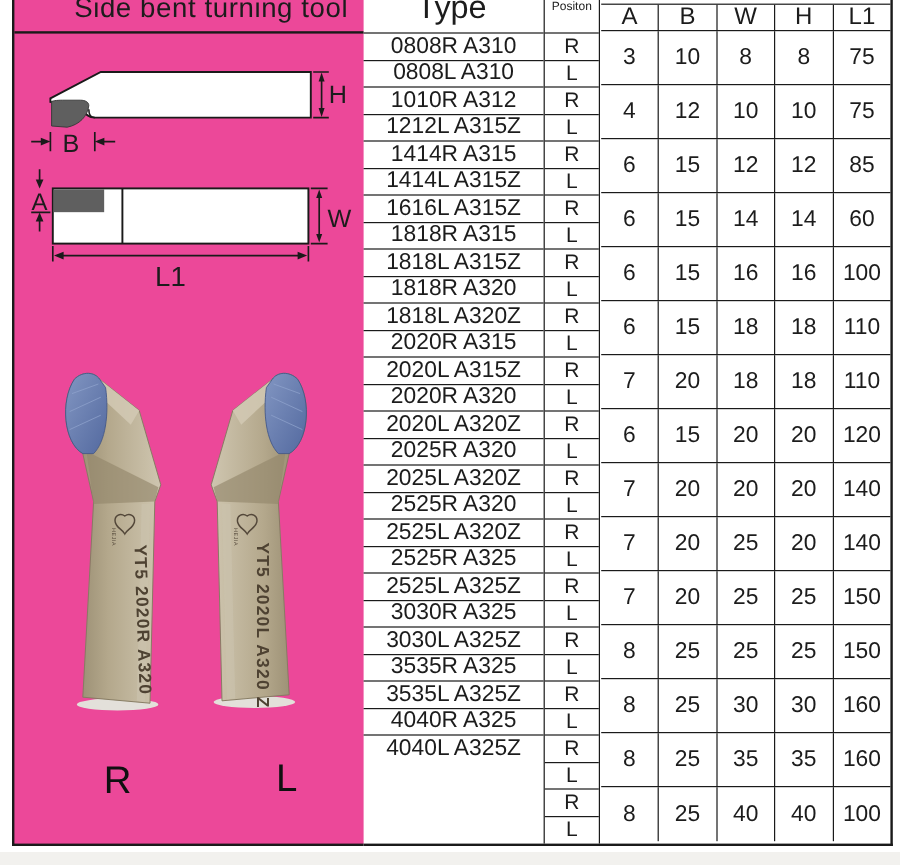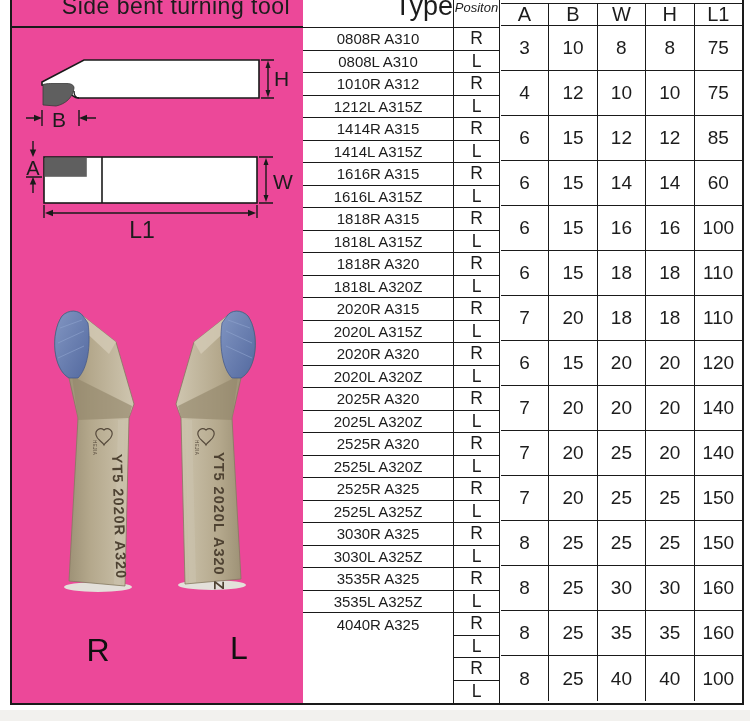--- a/index.html
+++ b/index.html
@@ -11,26 +11,26 @@
               border:2px solid #1a1a1a;border-top:none;background:#ec4899;}
   .left-title-row{height:28px;border-bottom:2px solid #1a1a1a;overflow:hidden;text-align:center;}
   .left-title-row span{display:block;font-size:23px;letter-spacing:.5px;margin-top:-7px;white-space:nowrap;}
   .left-svg{position:absolute;left:0;top:28px;}
   
   .right-table{position:absolute;left:303px;top:0;width:441px;height:705px;
                border-right:2px solid #1a1a1a;border-bottom:2px solid #1a1a1a;background:#fff;}
   .col{position:absolute;top:0;height:703px;}
   .col-type{left:0;width:151px;border-right:1.8px solid #1a1a1a;}
   .col-pos{left:151px;width:46px;border-right:1.8px solid #1a1a1a;}
-  .hdr-type{height:28px;border-bottom:1.8px solid #1a1a1a;overflow:hidden;text-align:right;}
+  .hdr-type{height:28px;border-bottom:1.8px solid #1a1a1a;overflow:hidden;text-align:left;padding-left:44px;}
   .hdr-type span{display:block;font-size:27px;margin-top:-9px;}
   .hdr-pos{height:28px;border-bottom:1.8px solid #1a1a1a;overflow:hidden;text-align:center;}
-  .hdr-pos span{display:block;font-size:13px;margin-top:0;font-style:italic;}
+  .hdr-pos span{display:block;font-size:10px;margin-top:0;}
   .cell{height:22.5px;display:flex;align-items:center;justify-content:center;
-        border-bottom:1.6px solid #1a1a1a;font-size:15px;white-space:nowrap;}
+        border-bottom:1.6px solid #1a1a1a;font-size:19px;white-space:nowrap;}
   .col .cell:last-child{border-bottom:none;}
   .pos-cell{font-size:17.5px;}
   .dims-wrap{position:absolute;left:197.8px;top:3px;width:241.2px;height:700px;
              border-top:1.8px solid #1a1a1a;}
   .dims-hdr{display:flex;height:22px;border-bottom:1.6px solid #1a1a1a;}
   .dims-hdr .dim-cell{font-size:20px;}
   .dim-row{display:flex;height:45px;border-bottom:1.6px solid #1a1a1a;}
   .dims-wrap .dim-row:last-child{border-bottom:none;}
   .dim-cell{flex:1;display:flex;align-items:center;justify-content:center;
             font-size:19px;border-right:1.6px solid #1a1a1a;}
@@ -138,41 +138,41 @@
     <div class="col col-type" id="colType">
       <div class="hdr-type">
         <span>Type</span>
       </div>
     <div class="cell type-cell">0808R A310</div>
         <div class="cell type-cell">0808L A310</div>
         <div class="cell type-cell">1010R A312</div>
         <div class="cell type-cell">1212L A315Z</div>
         <div class="cell type-cell">1414R A315</div>
         <div class="cell type-cell">1414L A315Z</div>
-        <div class="cell type-cell">1616R A315</div>
         <div class="cell type-cell">1616L A315Z</div>
         <div class="cell type-cell">1818R A315</div>
         <div class="cell type-cell">1818L A315Z</div>
         <div class="cell type-cell">1818R A320</div>
         <div class="cell type-cell">1818L A320Z</div>
         <div class="cell type-cell">2020R A315</div>
         <div class="cell type-cell">2020L A315Z</div>
         <div class="cell type-cell">2020R A320</div>
         <div class="cell type-cell">2020L A320Z</div>
         <div class="cell type-cell">2025R A320</div>
         <div class="cell type-cell">2025L A320Z</div>
         <div class="cell type-cell">2525R A320</div>
         <div class="cell type-cell">2525L A320Z</div>
         <div class="cell type-cell">2525R A325</div>
         <div class="cell type-cell">2525L A325Z</div>
         <div class="cell type-cell">3030R A325</div>
         <div class="cell type-cell">3030L A325Z</div>
         <div class="cell type-cell">3535R A325</div>
         <div class="cell type-cell">3535L A325Z</div>
         <div class="cell type-cell">4040R A325</div>
+        <div class="cell type-cell">4040L A325Z</div>
       </div>
     <div class="col col-pos" id="colPos">
       <div class="hdr-pos">
         <span>Positon</span>
       </div>
     <div class="cell pos-cell">R</div>
         <div class="cell pos-cell">L</div>
         <div class="cell pos-cell">R</div>
         <div class="cell pos-cell">L</div>
         <div class="cell pos-cell">R</div>

